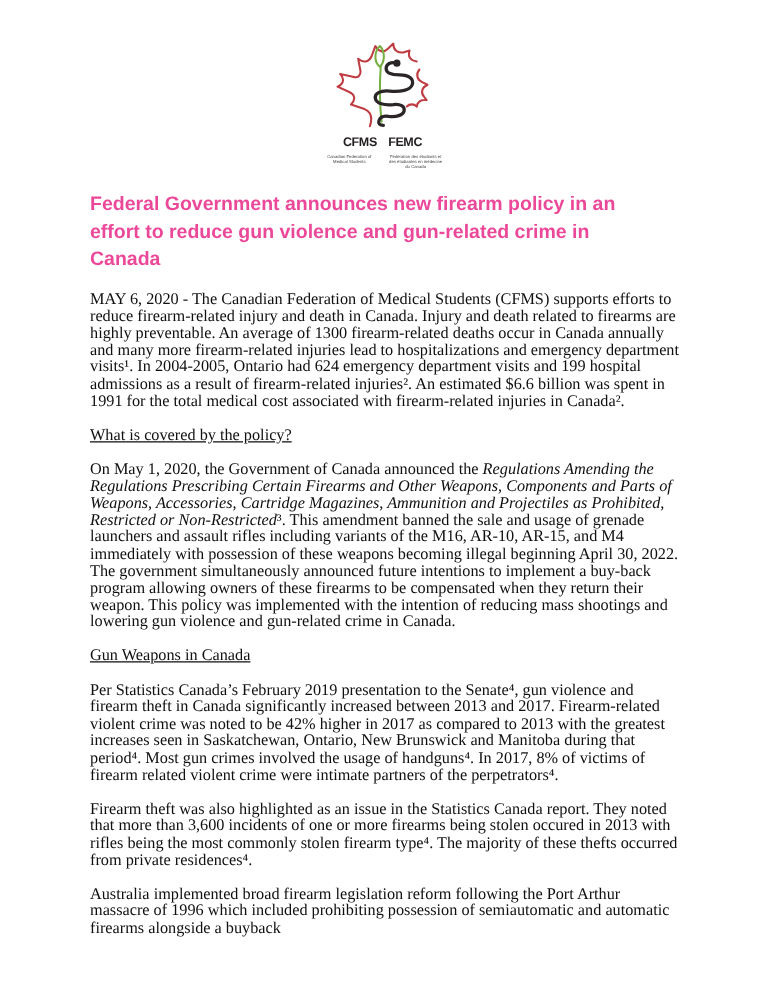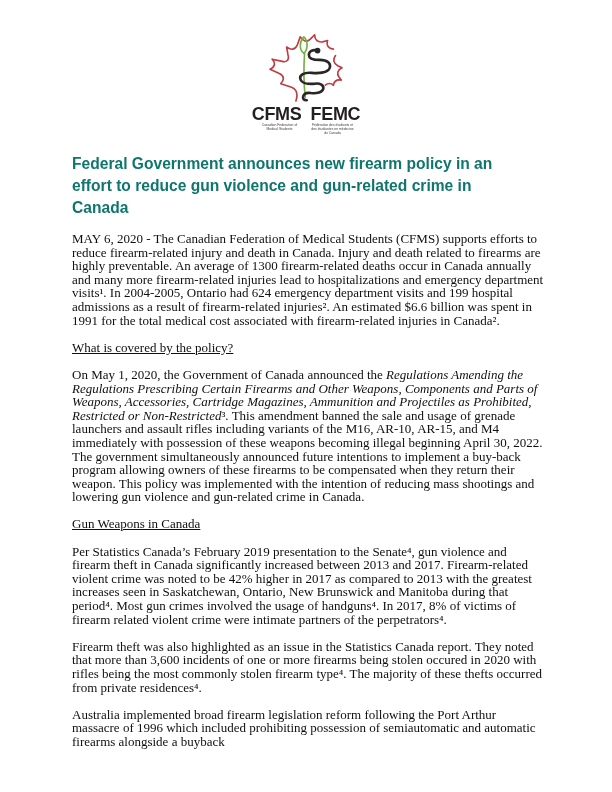--- a/index.html
+++ b/index.html
@@ -18,21 +18,21 @@
     top: 34px;
     left: 0;
     right: 0;
     text-align: center;
   }
   .logo-art { display: block; margin: 0 auto; }
   .logo-names {
     margin-top: 1px;
     font-family: "Liberation Sans", "DejaVu Sans", sans-serif;
     font-weight: 700;
-    font-size: 18px;
+    font-size: 10px;
     letter-spacing: -0.3px;
     color: #231f20;
     line-height: 15px;
   }
   .logo-names .gap { display: inline-block; width: 9px; }
   .logo-captions {
     display: flex;
     justify-content: center;
     gap: 9px;
     margin-top: 1px;
@@ -50,21 +50,21 @@
   .title {
     position: absolute;
     left: 72px;
     top: 153px;
     width: 500px;
     margin: 0;
     font-family: "Liberation Sans", "DejaVu Sans", sans-serif;
     font-weight: 700;
     font-size: 15.6px;
     line-height: 21.8px;
-    color: #0f766e;
+    color: #ec4899;
     white-space: pre-line;
   }
 
   
   .content {
     position: absolute;
     left: 72px;
     top: 232px;
     width: 472px;
     font-size: 13px;
@@ -111,17 +111,17 @@
   <h1 class="title">Federal Government announces new firearm policy in an
 effort to reduce gun violence and gun-related crime in
 Canada</h1>
 
   <div class="content">
       <p class="para"><span>MAY 6, 2020 - The Canadian Federation of Medical Students (CFMS) supports efforts to reduce firearm-related injury and death in Canada. Injury and death related to firearms are highly preventable. An average of 1300 firearm-related deaths occur in Canada annually and many more firearm-related injuries lead to hospitalizations and emergency department visits¹. In 2004-2005, Ontario had 624 emergency department visits and 199 hospital admissions as a result of firearm-related injuries². An estimated $6.6 billion was spent in 1991 for the total medical cost associated with firearm-related injuries in Canada².</span></p>
       <p class="heading">What is covered by the policy?</p>
       <p class="para"><span>On May 1, 2020, the Government of Canada announced the </span><span class="em">Regulations Amending the Regulations Prescribing Certain Firearms and Other Weapons, Components and Parts of Weapons, Accessories, Cartridge Magazines, Ammunition and Projectiles as Prohibited, Restricted or Non-Restricted</span><span>³. This amendment banned the sale and usage of grenade launchers and assault rifles including variants of the M16, AR-10, AR-15, and M4 immediately with possession of these weapons becoming illegal beginning April 30, 2022. The government simultaneously announced future intentions to implement a buy-back program allowing owners of these firearms to be compensated when they return their weapon. This policy was implemented with the intention of reducing mass shootings and lowering gun violence and gun-related crime in Canada.</span></p>
       <p class="heading">Gun Weapons in Canada</p>
       <p class="para"><span>Per Statistics Canada’s February 2019 presentation to the Senate⁴, gun violence and firearm theft in Canada significantly increased between 2013 and 2017. Firearm-related violent crime was noted to be 42% higher in 2017 as compared to 2013 with the greatest increases seen in Saskatchewan, Ontario, New Brunswick and Manitoba during that period⁴. Most gun crimes involved the usage of handguns⁴. In 2017, 8% of victims of firearm related violent crime were intimate partners of the perpetrators⁴.</span></p>
-      <p class="para"><span>Firearm theft was also highlighted as an issue in the Statistics Canada report. They noted that more than 3,600 incidents of one or more firearms being stolen occured in 2020 with rifles being the most commonly stolen firearm type⁴. The majority of these thefts occurred from private residences⁴.</span></p>
+      <p class="para"><span>Firearm theft was also highlighted as an issue in the Statistics Canada report. They noted that more than 3,600 incidents of one or more firearms being stolen occured in 2013 with rifles being the most commonly stolen firearm type⁴. The majority of these thefts occurred from private residences⁴.</span></p>
       <p class="para"><span>Australia implemented broad firearm legislation reform following the Port Arthur massacre of 1996 which included prohibiting possession of semiautomatic and automatic firearms alongside a buyback</span></p>
     </div>
 
 </div>
 
 </body></html>

